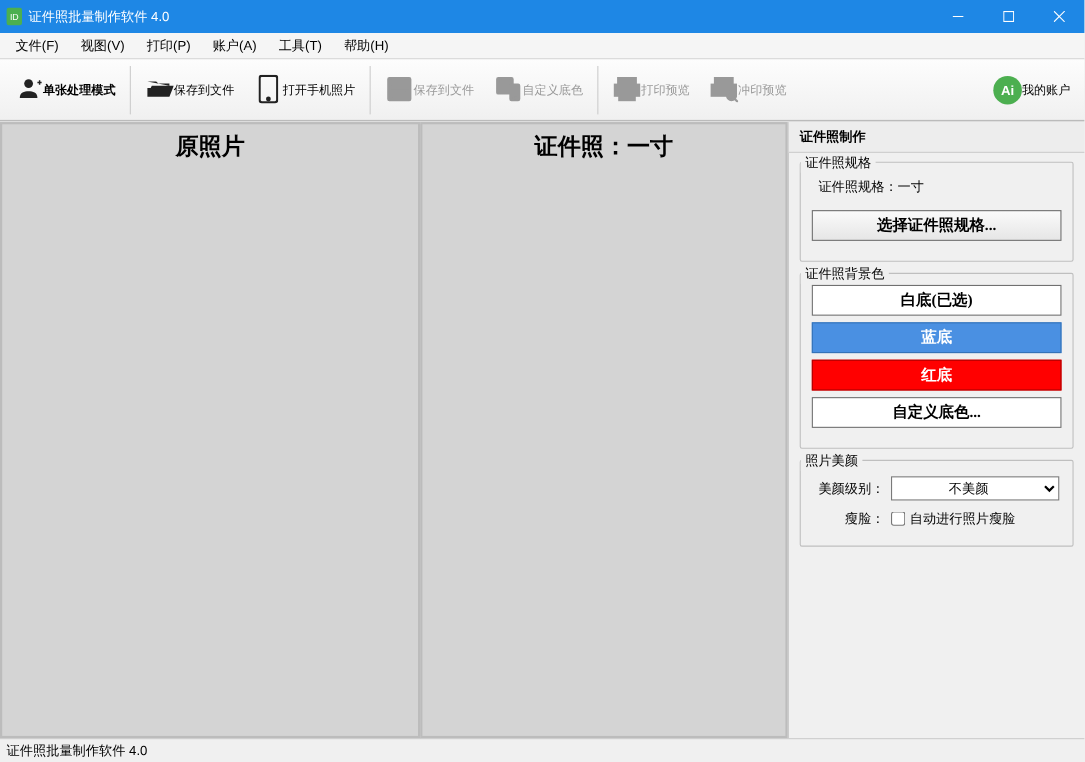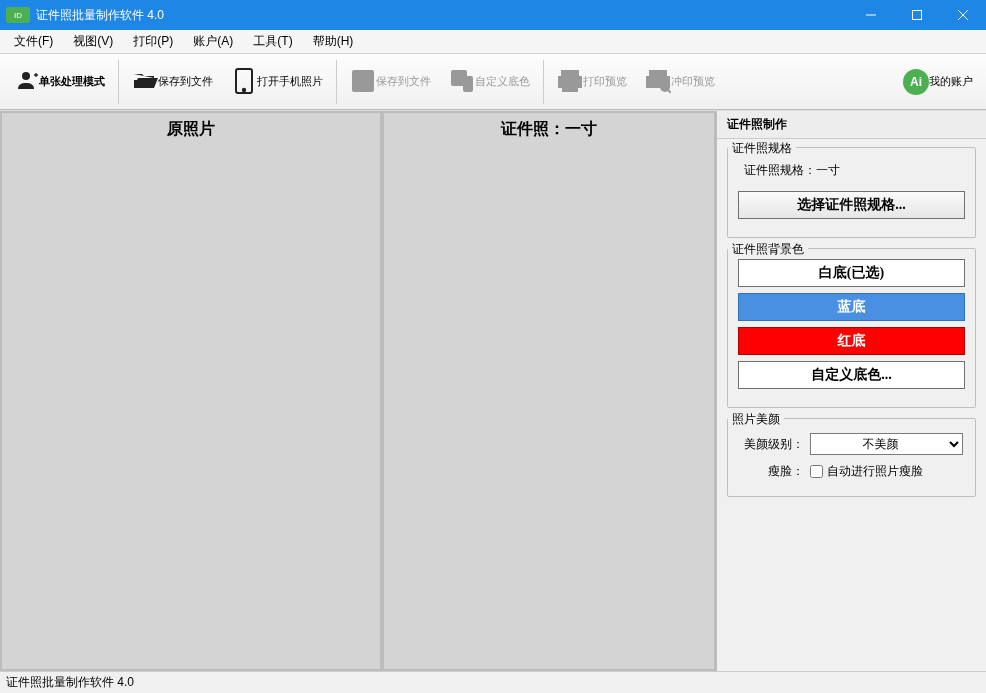--- a/index.html
+++ b/index.html
@@ -15,21 +15,21 @@
     }
     .titlebar {
       height: 30px;
       background: #1e87e5;
       color: white;
       display: flex;
       align-items: center;
       padding: 0 0 0 6px;
     }
     .app-icon {
-      width: 24px;
+      width: 14px;
       height: 16px;
       background: #4caf50;
       margin-right: 6px;
       display: flex;
       align-items: center;
       justify-content: center;
       font-size: 8px;
       border-radius: 2px;
     }
     .titlebar-title { flex: 0 0 auto; font-size: 12px; }
@@ -116,21 +116,21 @@
     .panel-left, .panel-middle {
       background: #d4d4d4;
       border: 2px solid #bcbcbc;
       margin: 0;
       position: relative;
     }
     .panel-left { width: 382px; }
     .panel-middle { flex: 1; }
     .panel-heading {
       text-align: center;
-      font-size: 16px;
+      font-size: 21px;
       font-family: "SimSun", serif;
       font-weight: bold;
       padding: 6px 0;
       color: #000;
     }
     .panel-right {
       width: 270px;
       background: #f0f0f0;
       border-left: 1px solid #bbb;
       display: flex;

